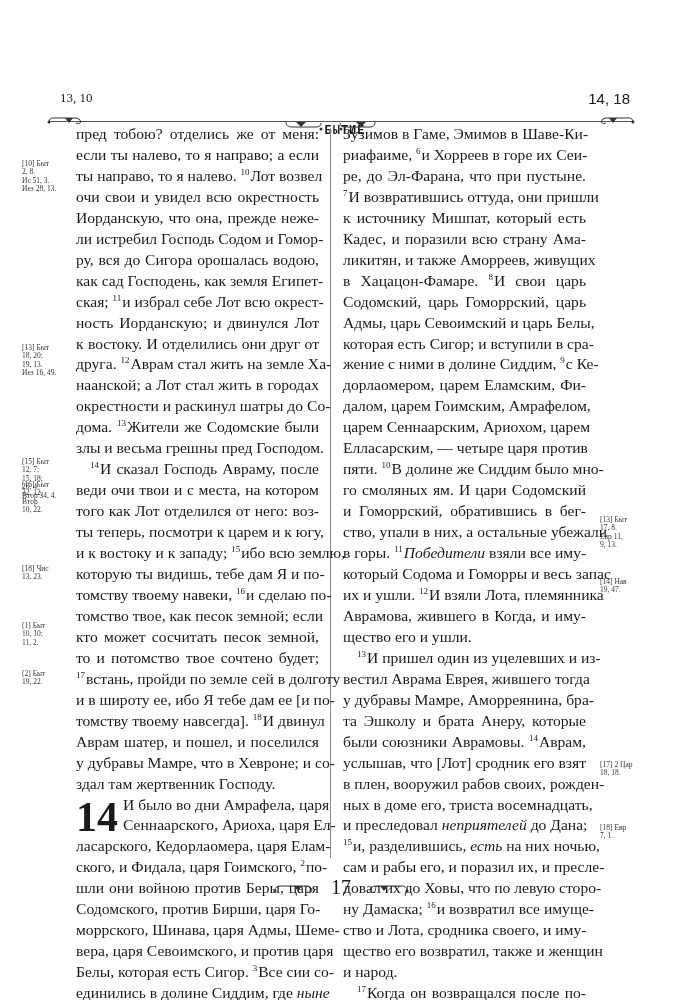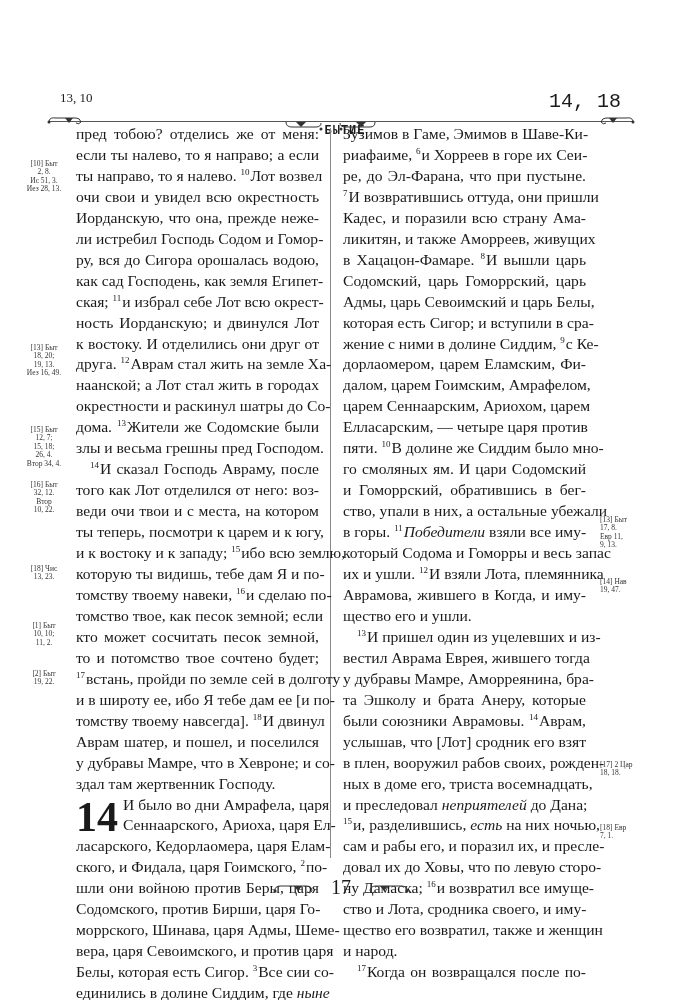--- a/index.html
+++ b/index.html
@@ -1,33 +1,33 @@
 <!DOCTYPE html>
 <html><head>
 <meta charset="utf-8">
 <style>
   html, body { margin:0; padding:0; background:#ffffff; }
   body { width:682px; height:1000px; position:relative; overflow:hidden;
          font-family:"DejaVu Serif", serif; color:#1a1a1a; }
   .header { position:absolute; top:90px; left:60px; width:570px; height:22px; }
   .hdr-left { position:absolute; left:0; top:0; font-family:"Liberation Serif", serif; font-size:13px; }
   .hdr-center { position:absolute; left:0; right:0; text-align:center; top:0; font-family:Liberation Mono, monospace; font-size:12px; font-weight:bold; letter-spacing:1px;margin-top:34px; }
-  .hdr-right { position:absolute; right:9px; top:0; font-family:Liberation Mono, monospace; font-size:20px; }
+  .hdr-right { position:absolute; right:0; top:0; font-family:Liberation Sans, sans-serif; font-size:15px; }
   .hdr-rule { position:absolute; left:48px; top:121px; width:586px; height:1px; background:#555; }
   .orn { position:absolute; }
   .col { position:absolute; top:124px; font-family:"Liberation Serif", serif; font-size:15.6px; line-height:20.95px; text-align:justify; }
   .col-left { left:76px; width:243px; }
   .col-right { left:343px; width:243px; }
   .col .line { display:block; text-align:justify; text-align-last:justify; white-space:nowrap; overflow:visible; }
   .col .line.last { text-align-last:left; }
   sup.v { font-size:9px; vertical-align:6px; line-height:0; margin-right:1px; }
   .chap { float:left; font-size:42px; line-height:36px; font-weight:bold; margin:4px 5px 0 0; font-family:"Liberation Serif", serif; }
   .divider { position:absolute; left:330px; top:128px; width:1px; height:730px; background:#888; }
   .margin-note { position:absolute; font-family:"Liberation Serif", serif; font-size:7.5px; line-height:8.4px; color:#333; }
-  .mn-left { left:22px; width:44px; text-align:center; }
+  .mn-left { left:22px; width:44px; text-align:left; }
   .mn-right { left:600px; width:50px; text-align:left; }
   .footer { position:absolute; top:876px; left:0; width:682px; text-align:center; font-family:"Liberation Serif", serif; font-size:20px; }
   i { font-style:italic; }
 </style>
 </head>
 <body>
 
 <div class="header">
   <span class="hdr-left">13, 10</span>
   <span class="hdr-center">БЫТИЕ</span>
@@ -70,22 +70,22 @@
   <span class="line"><span>ская; </span><sup class="v">11</sup><span>и избрал себе Лот всю окрест-</span></span>
   <span class="line">ность Иорданскую; и двинулся Лот</span>
   <span class="line">к востоку. И отделились они друг от</span>
   <span class="line"><span>друга. </span><sup class="v">12</sup><span>Аврам стал жить на земле Ха-</span></span>
   <span class="line">наанской; а Лот стал жить в городах</span>
   <span class="line">окрестности и раскинул шатры до Со-</span>
   <span class="line"><span>дома. </span><sup class="v">13</sup><span>Жители же Содомские были</span></span>
   <span class="line last">злы и весьма грешны пред Господом.</span>
 
   <span class="line" style="padding-left:14px"><sup class="v">14</sup><span>И сказал Господь Авраму, после</span></span>
+  <span class="line">веди очи твои и с места, на котором</span>
   <span class="line">того как Лот отделился от него: воз-</span>
-  <span class="line">веди очи твои и с места, на котором</span>
   <span class="line">ты теперь, посмотри к царем и к югу,</span>
   <span class="line"><span>и к востоку и к западу; </span><sup class="v">15</sup><span>ибо всю землю,</span></span>
   <span class="line">которую ты видишь, тебе дам Я и по-</span>
   <span class="line"><span>томству твоему навеки, </span><sup class="v">16</sup><span>и сделаю по-</span></span>
   <span class="line">томство твое, как песок земной; если</span>
   <span class="line">кто может сосчитать песок земной,</span>
   <span class="line">то и потомство твое сочтено будет;</span>
   <span class="line"><sup class="v">17</sup><span>встань, пройди по земле сей в долготу</span></span>
   <span class="line">и в широту ее, ибо Я тебе дам ее [и по-</span>
   <span class="line"><span>томству твоему навсегда]. </span><sup class="v">18</sup><span>И двинул</span></span>
@@ -107,23 +107,24 @@
   <span class="line"><span>Белы, которая есть Сигор. </span><sup class="v">3</sup><span>Все сии со-</span></span>
   <span class="line"><span>единились в долине Сиддим, где </span><i>ныне</i></span>
 
 </div>
 
 <div class="col col-right">
   <span class="line">Зузимов в Гаме, Эмимов в Шаве-Ки-</span>
   <span class="line"><span>риафаиме, </span><sup class="v">6</sup><span>и Хорреев в горе их Сеи-</span></span>
   <span class="line">ре, до Эл-Фарана, что при пустыне.</span>
   <span class="line"><sup class="v">7</sup><span>И возвратившись оттуда, они пришли</span></span>
+  <span class="line">к источнику Мишпат, который есть</span>
   <span class="line">Кадес, и поразили всю страну Ама-</span>
   <span class="line">ликитян, и также Аморреев, живущих</span>
-  <span class="line"><span>в Хацацон-Фамаре. </span><sup class="v">8</sup><span>И вышли царь</span></span>
+  <span class="line"><span>в Хацацон-Фамаре. </span><sup class="v">8</sup><span>И свои царь</span></span>
   <span class="line">Содомский, царь Гоморрский, царь</span>
   <span class="line">Адмы, царь Севоимский и царь Белы,</span>
   <span class="line">которая есть Сигор; и вступили в сра-</span>
   <span class="line"><span>жение с ними в долине Сиддим, </span><sup class="v">9</sup><span>с Ке-</span></span>
   <span class="line">дорлаомером, царем Еламским, Фи-</span>
   <span class="line">далом, царем Гоимским, Амрафелом,</span>
   <span class="line">царем Сеннаарским, Ариохом, царем</span>
   <span class="line">Елласарским, — четыре царя против</span>
   <span class="line"><span>пяти. </span><sup class="v">10</sup><span>В долине же Сиддим было мно-</span></span>
   <span class="line">го смоляных ям. И цари Содомский</span>
@@ -161,21 +162,21 @@
   <div>2, 8.</div>
   <div>Ис 51, 3.</div>
   <div>Иез 28, 13.</div>
 </div>
 <div class="margin-note mn-left" style="top:344px">
   <div><span>[13]</span> <span>Быт</span></div>
   <div>18, 20;</div>
   <div>19, 13.</div>
   <div>Иез 16, 49.</div>
 </div>
-<div class="margin-note mn-left" style="top:426px">
+<div class="margin-note mn-left" style="top:458px">
   <div><span>[15]</span> <span>Быт</span></div>
   <div>12, 7;</div>
   <div>15, 18;</div>
   <div>26, 4.</div>
   <div>Втор 34, 4.</div>
 </div>
 <div class="margin-note mn-left" style="top:481px">
   <div><span>[16]</span> <span>Быт</span></div>
   <div>32, 12.</div>
   <div>Втор</div>

